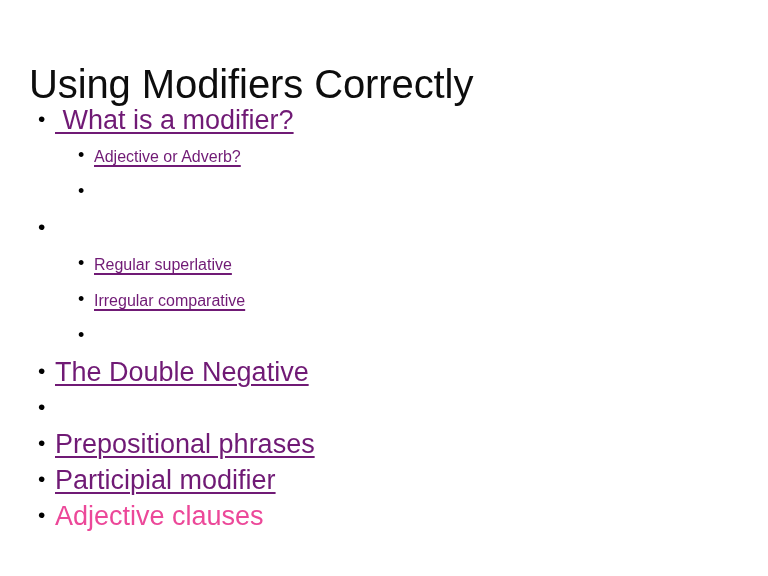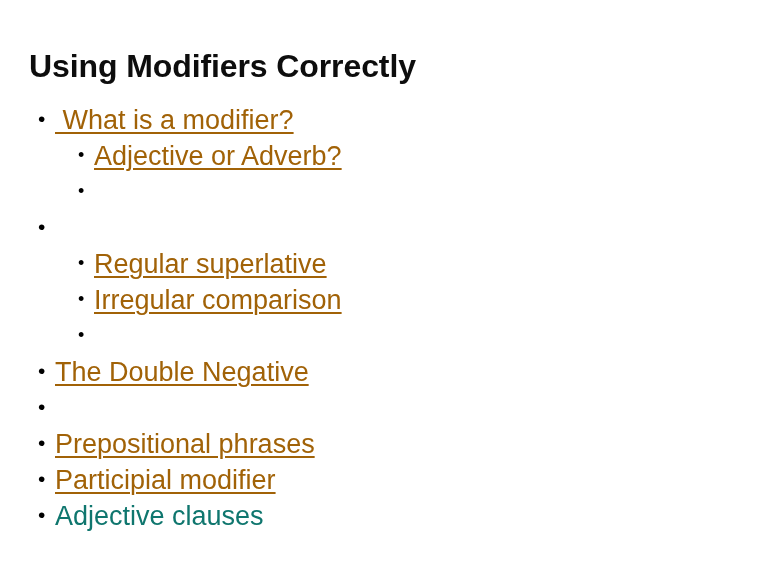--- a/index.html
+++ b/index.html
@@ -21,25 +21,25 @@
     width: 768px;
     height: 576px;
     background: #ffffff;
     box-sizing: border-box;
   }
 
   
   .slide-title {
     position: absolute;
     left: 29px;
-    top: 21px;
+    top: 33px;
     width: 700px;
-    font-size: 32px;
+    font-size: 40px;
     line-height: 48px;
-    font-weight: 700;
+    font-weight: 400;
     color: #0d0d0d;
     letter-spacing: -0.1px;
     white-space: nowrap;
   }
 
   
   .body {
     position: absolute;
     left: 0;
     top: 104px;
@@ -70,33 +70,33 @@
   }
 
   .bullet-text {
     flex: 0 1 auto;
     font-size: 27px;
     line-height: 32px;
     color: #000000;
     white-space: pre;
   }
   .bullet-row.lvl2 .bullet-text {
-    font-size: 27px;
+    font-size: 16px;
     line-height: 33px;
   }
 
   .bullet-text.link {
-    color: #a16207;
+    color: #701a75;
     text-decoration: underline;
     text-decoration-thickness: 2px;
     text-underline-offset: 3px;
     cursor: pointer;
   }
   .bullet-text.plain {
-    color: #0f766e;
+    color: #ec4899;
     text-decoration: none;
   }
 </style>
 </head>
 <body>
 
 <div class="slide">
 
   <h1 class="slide-title">Using Modifiers Correctly</h1>
 
@@ -114,21 +114,21 @@
       </div>
       <div class="bullet-row lvl1">
         <span class="bullet-mark">•</span>
       </div>
       <div class="bullet-row lvl2">
         <span class="bullet-mark">•</span>
         <span class="bullet-text link">Regular superlative</span>
       </div>
       <div class="bullet-row lvl2">
         <span class="bullet-mark">•</span>
-        <span class="bullet-text link">Irregular comparison</span>
+        <span class="bullet-text link">Irregular comparative</span>
       </div>
       <div class="bullet-row lvl2">
         <span class="bullet-mark">•</span>
       </div>
       <div class="bullet-row lvl1">
         <span class="bullet-mark">•</span>
         <span class="bullet-text link">The Double Negative</span>
       </div>
       <div class="bullet-row lvl1">
         <span class="bullet-mark">•</span>

